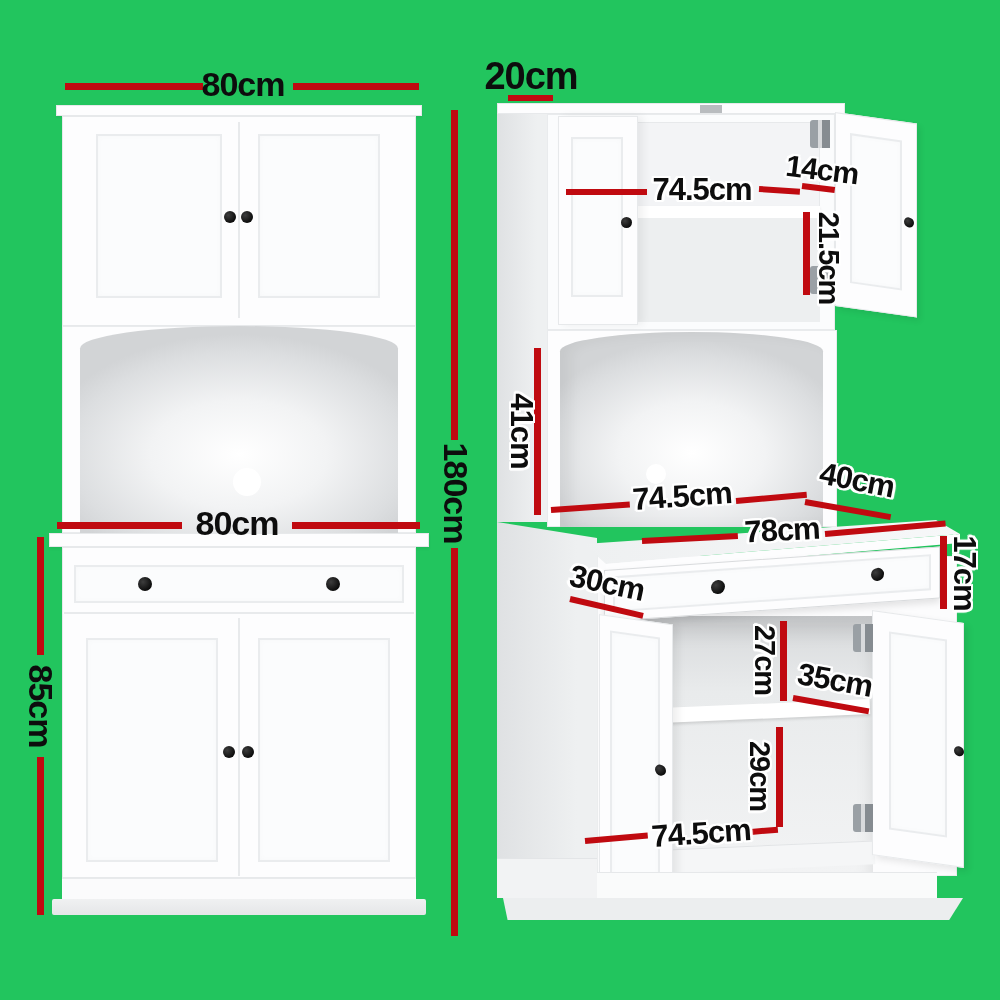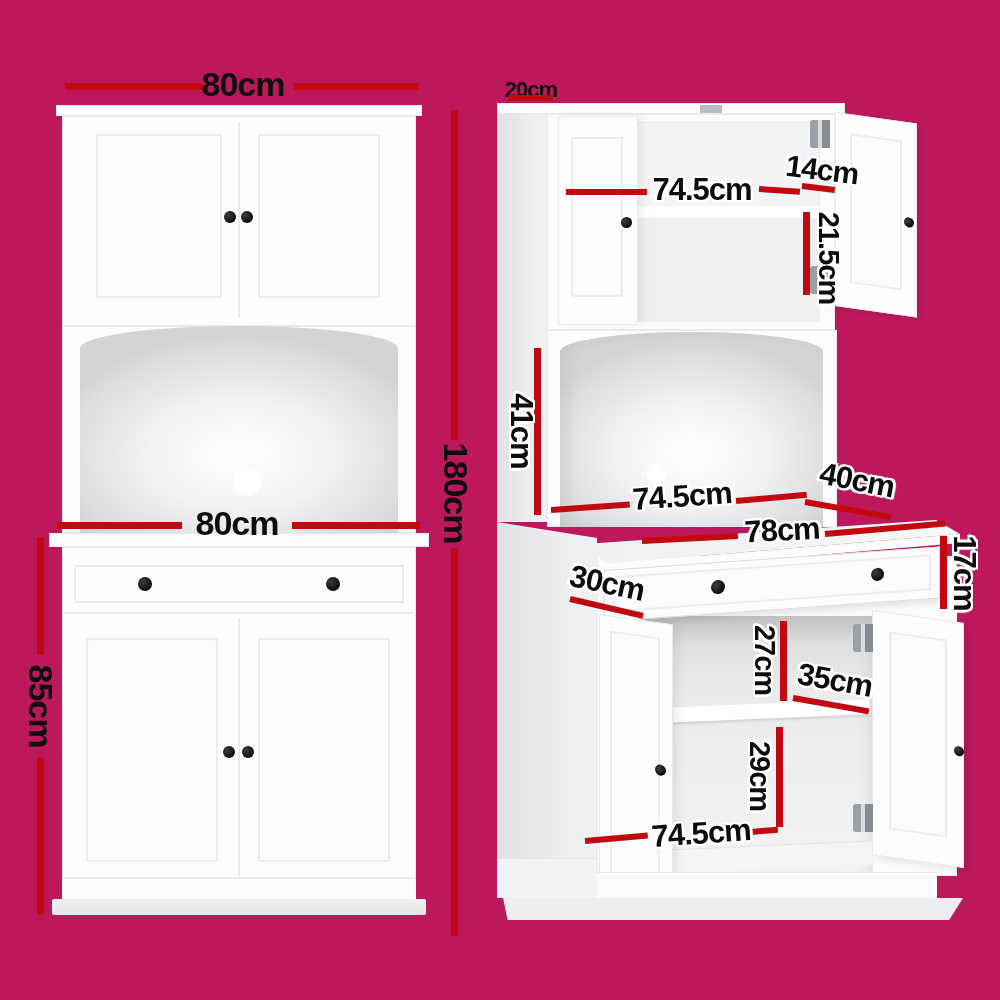--- a/index.html
+++ b/index.html
@@ -1,17 +1,17 @@
 <!DOCTYPE html>
 <html><head>
 <meta charset="utf-8">
 <style>
   html,body{margin:0;padding:0;background:#fff;}
   .canvas{
-    position:relative;width:1000px;height:1000px;background:#be185d;overflow:hidden;
+    position:relative;width:1000px;height:1000px;background:#22c55e;overflow:hidden;
     font-family:"Liberation Sans","DejaVu Sans",sans-serif;
   }
   
   .part{position:absolute;box-sizing:border-box;}
   .white{background:#fdfdfe;border:1px solid #e7e9eb;}
   .panel{position:absolute;box-sizing:border-box;border:2px solid #eaecee;background:#fbfcfd;box-shadow:inset 0 0 6px rgba(0,0,0,.02);}
   .knob{position:absolute;border-radius:50%;background:radial-gradient(circle at 35% 35%,#3d3d3d,#0b0b0b 72%);}
   .hinge{position:absolute;width:24px;height:28px;border-radius:3px;
     background:linear-gradient(90deg,#9aa0a5 0 8px,#d8dadc 8px 12px,#868c91 12px 20px,transparent 20px);}
   .sideface{background:linear-gradient(90deg,#dfe1e3,#eef0f1 80%);}
@@ -135,21 +135,21 @@
   <div class="lbl r90" style="left:456px;top:493px;font-size:34px;">180cm</div>
 
   <div class="rl" style="left:57px;top:522px;width:125px;height:7px;"></div>
   <div class="rl" style="left:292px;top:522px;width:128px;height:7px;"></div>
   <div class="lbl" style="left:237px;top:523px;font-size:34px;">80cm</div>
 
   <div class="rl" style="left:37px;top:537px;width:7px;height:118px;"></div>
   <div class="rl" style="left:37px;top:757px;width:7px;height:158px;"></div>
   <div class="lbl r90" style="left:41px;top:706px;font-size:34px;">85cm</div>
 
-  <div class="lbl" style="left:531px;top:90px;font-size:22px;">20cm</div>
+  <div class="lbl" style="left:531px;top:76px;font-size:38px;">20cm</div>
   <div class="rl" style="left:508px;top:95px;width:45px;height:6px;"></div>
 
   <div class="rl" style="left:566px;top:189px;width:81px;height:6px;"></div>
   <div class="rl" style="left:759px;top:186px;width:41px;height:6px;transform:rotate(4deg);"></div>
   <div class="lbl outl" style="left:702px;top:189px;font-size:31px;">74.5cm</div>
 
   <div class="rl" style="left:802px;top:183px;width:33px;height:6px;transform:rotate(7deg);"></div>
   <div class="lbl outl" style="left:822px;top:170px;font-size:30px;transform:translate(-50%,-50%) rotate(7deg);">14cm</div>
 
   <div class="rl" style="left:803px;top:212px;width:7px;height:83px;"></div>

